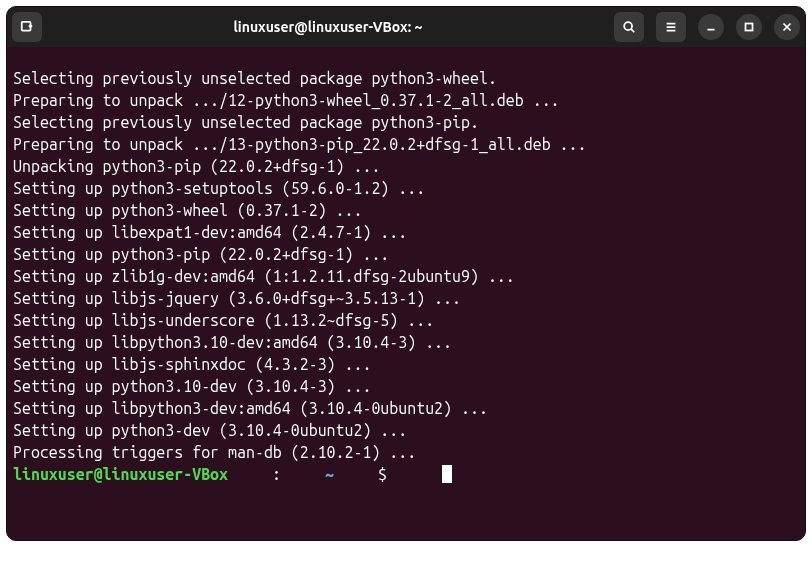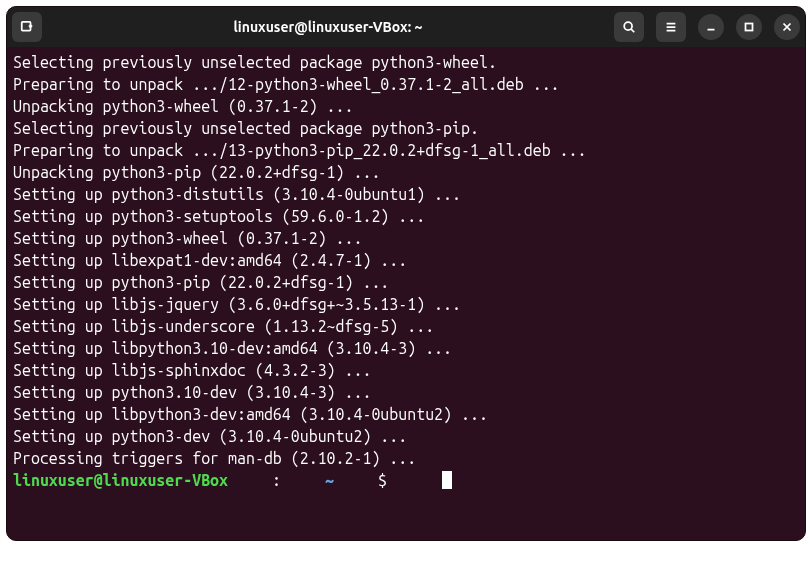--- a/index.html
+++ b/index.html
@@ -69,21 +69,21 @@
     }
     .tb-btn svg {
       width: 14px;
       height: 14px;
       stroke: #ffffff;
       fill: none;
       stroke-width: 2;
     }
     .terminal-body {
       flex: 1;
-      padding: 4px 6px;
+      padding: 20px 6px;
       color: #ffffff;
       font-size: 16px;
       line-height: 22px;
       overflow: hidden;
       font-family: "Ubuntu Mono", "DejaVu Sans Mono", monospace;
     }
     .term-line {
       white-space: pre;
     }
     .prompt-line {
@@ -160,29 +160,28 @@
           <line x1="12" y1="4" x2="4" y2="12"></line>
         </svg>
       </div>
     </div>
   </div>
 
   <div class="terminal-body">
     <div id="lines-container">
         <div class="term-line">Selecting previously unselected package python3-wheel.</div>
         <div class="term-line">Preparing to unpack .../12-python3-wheel_0.37.1-2_all.deb ...</div>
-        <div class="term-line">Unpacking python3-wheel (0.37.1-2) ...</div>
         <div class="term-line">Selecting previously unselected package python3-pip.</div>
         <div class="term-line">Preparing to unpack .../13-python3-pip_22.0.2+dfsg-1_all.deb ...</div>
         <div class="term-line">Unpacking python3-pip (22.0.2+dfsg-1) ...</div>
-        <div class="term-line">Setting up python3-distutils (3.10.4-0ubuntu1) ...</div>
         <div class="term-line">Setting up python3-setuptools (59.6.0-1.2) ...</div>
         <div class="term-line">Setting up python3-wheel (0.37.1-2) ...</div>
         <div class="term-line">Setting up libexpat1-dev:amd64 (2.4.7-1) ...</div>
         <div class="term-line">Setting up python3-pip (22.0.2+dfsg-1) ...</div>
+        <div class="term-line">Setting up zlib1g-dev:amd64 (1:1.2.11.dfsg-2ubuntu9) ...</div>
         <div class="term-line">Setting up libjs-jquery (3.6.0+dfsg+~3.5.13-1) ...</div>
         <div class="term-line">Setting up libjs-underscore (1.13.2~dfsg-5) ...</div>
         <div class="term-line">Setting up libpython3.10-dev:amd64 (3.10.4-3) ...</div>
         <div class="term-line">Setting up libjs-sphinxdoc (4.3.2-3) ...</div>
         <div class="term-line">Setting up python3.10-dev (3.10.4-3) ...</div>
         <div class="term-line">Setting up libpython3-dev:amd64 (3.10.4-0ubuntu2) ...</div>
         <div class="term-line">Setting up python3-dev (3.10.4-0ubuntu2) ...</div>
         <div class="term-line">Processing triggers for man-db (2.10.2-1) ...</div>
       </div>
     <div class="prompt-line">

